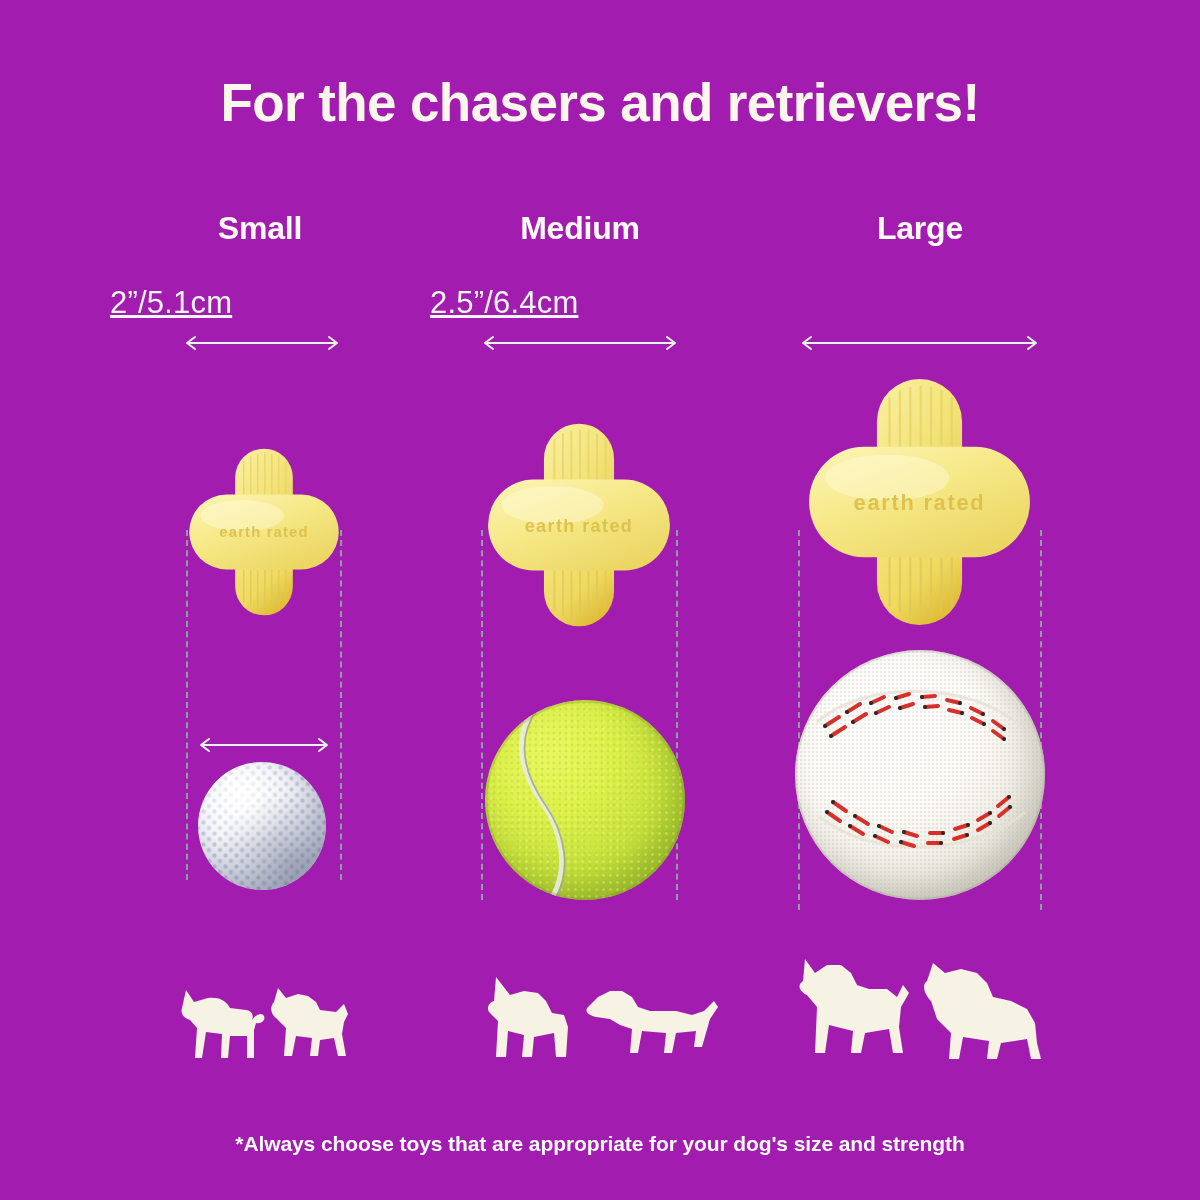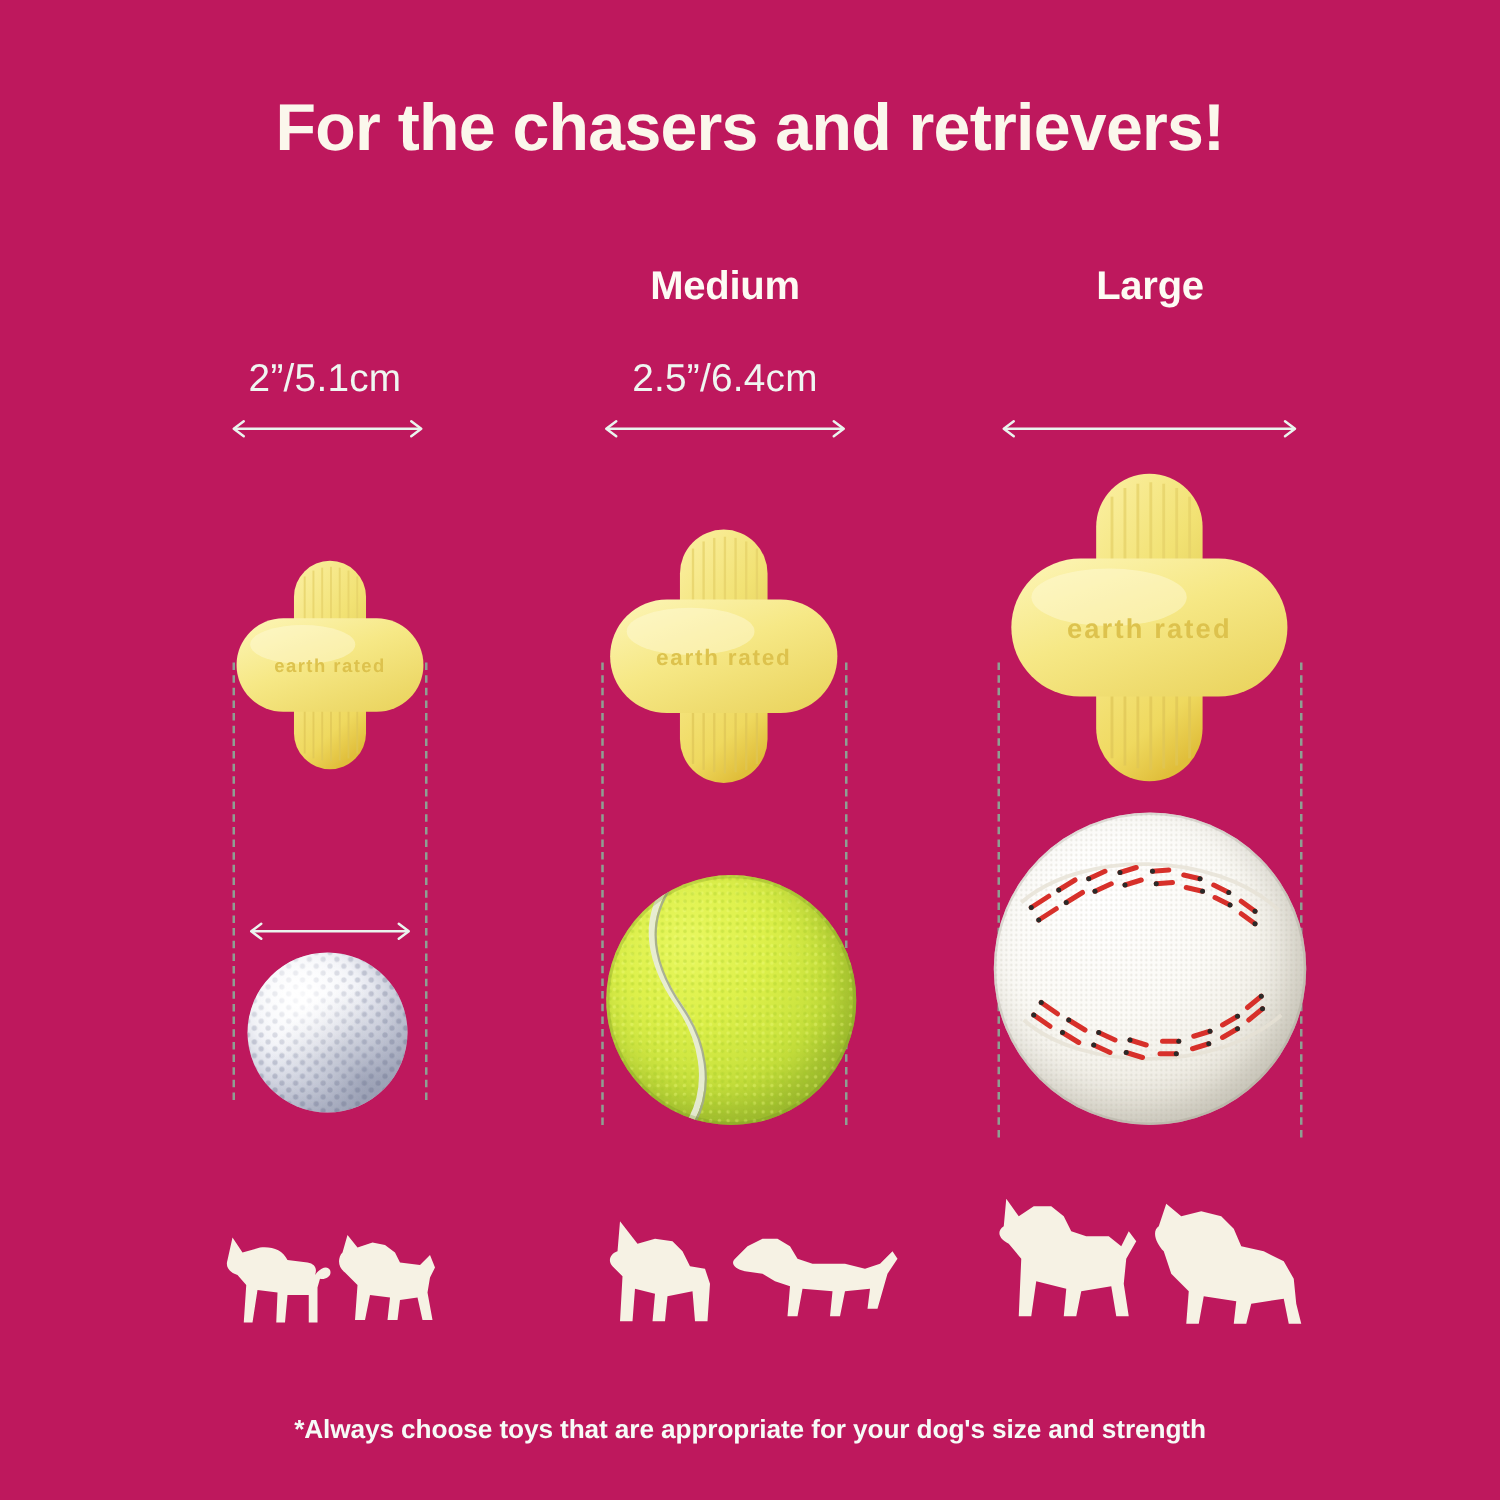--- a/index.html
+++ b/index.html
@@ -12,21 +12,21 @@
     height: 1200px;
     background: #056A3E;
     font-family: "Liberation Sans", sans-serif;
     overflow: hidden;
     position: relative;
   }
   .page {
     position: relative;
     width: 1200px;
     height: 1200px;
-    background: #be185d;
+    background: #a21caf;
   }
 
   
   .title {
     position: absolute;
     top: 72px;
     left: 0;
     width: 1200px;
     text-align: center;
     font-size: 53px;
@@ -42,25 +42,25 @@
     top: 210px;
     text-align: center;
     font-size: 32px;
     font-weight: 700;
     color: #FDFBF4;
     letter-spacing: -0.2px;
   }
   .col-meas {
     position: absolute;
     top: 285px;
-    text-align: center;
     font-size: 31px;
     font-weight: 400;
     color: #EFF6F1;
     letter-spacing: 0.2px;
+    text-decoration: underline;
   }
 
   
   .arrow {
     position: absolute;
     height: 22px;
   }
   .arrow svg { display: block; }
 
   
@@ -156,20 +156,21 @@
     letter-spacing: -0.1px;
   }
 </style>
 </head>
 <body>
 
 <div class="page">
 
   <div class="title">For the chasers and retrievers!</div>
 
+  <div class="col-head" style="left:110px; width:300px;">Small</div>
   <div class="col-head" style="left:430px; width:300px;">Medium</div>
   <div class="col-head" style="left:770px; width:300px;">Large</div>
 
   <div class="col-meas" style="left:110px; width:300px;">2”/5.1cm</div>
   <div class="col-meas" style="left:430px; width:300px;">2.5”/6.4cm</div>
 
   <div class="arrow" style="left:182px; top:334px; width:160px;">
     <svg width="160" height="18" viewBox="0 0 160 18">
       <line x1="6" y1="9" x2="154" y2="9" stroke="#EAF4EE" stroke-width="2"></line>
       <polyline points="13,3 5,9 13,15" fill="none" stroke="#EAF4EE" stroke-width="2" stroke-linecap="round" stroke-linejoin="round"></polyline>

